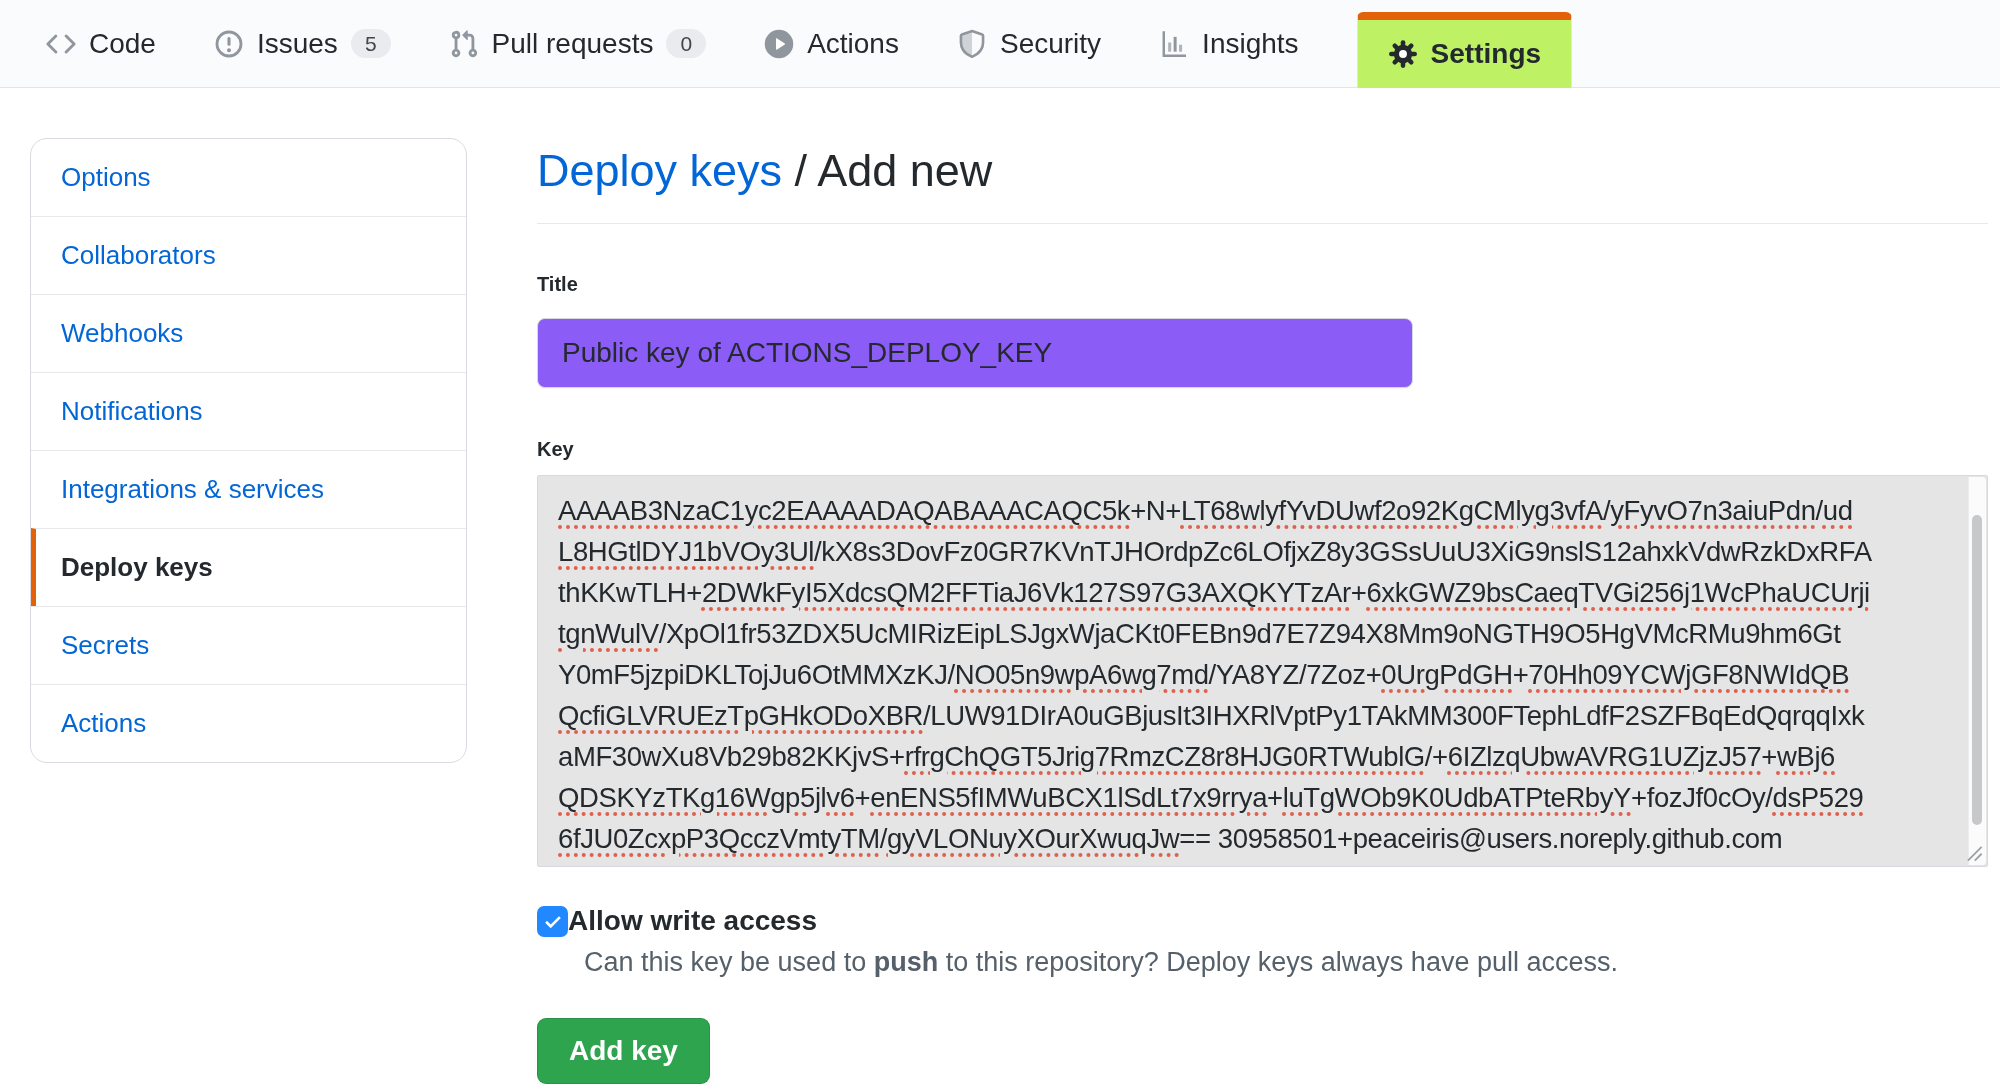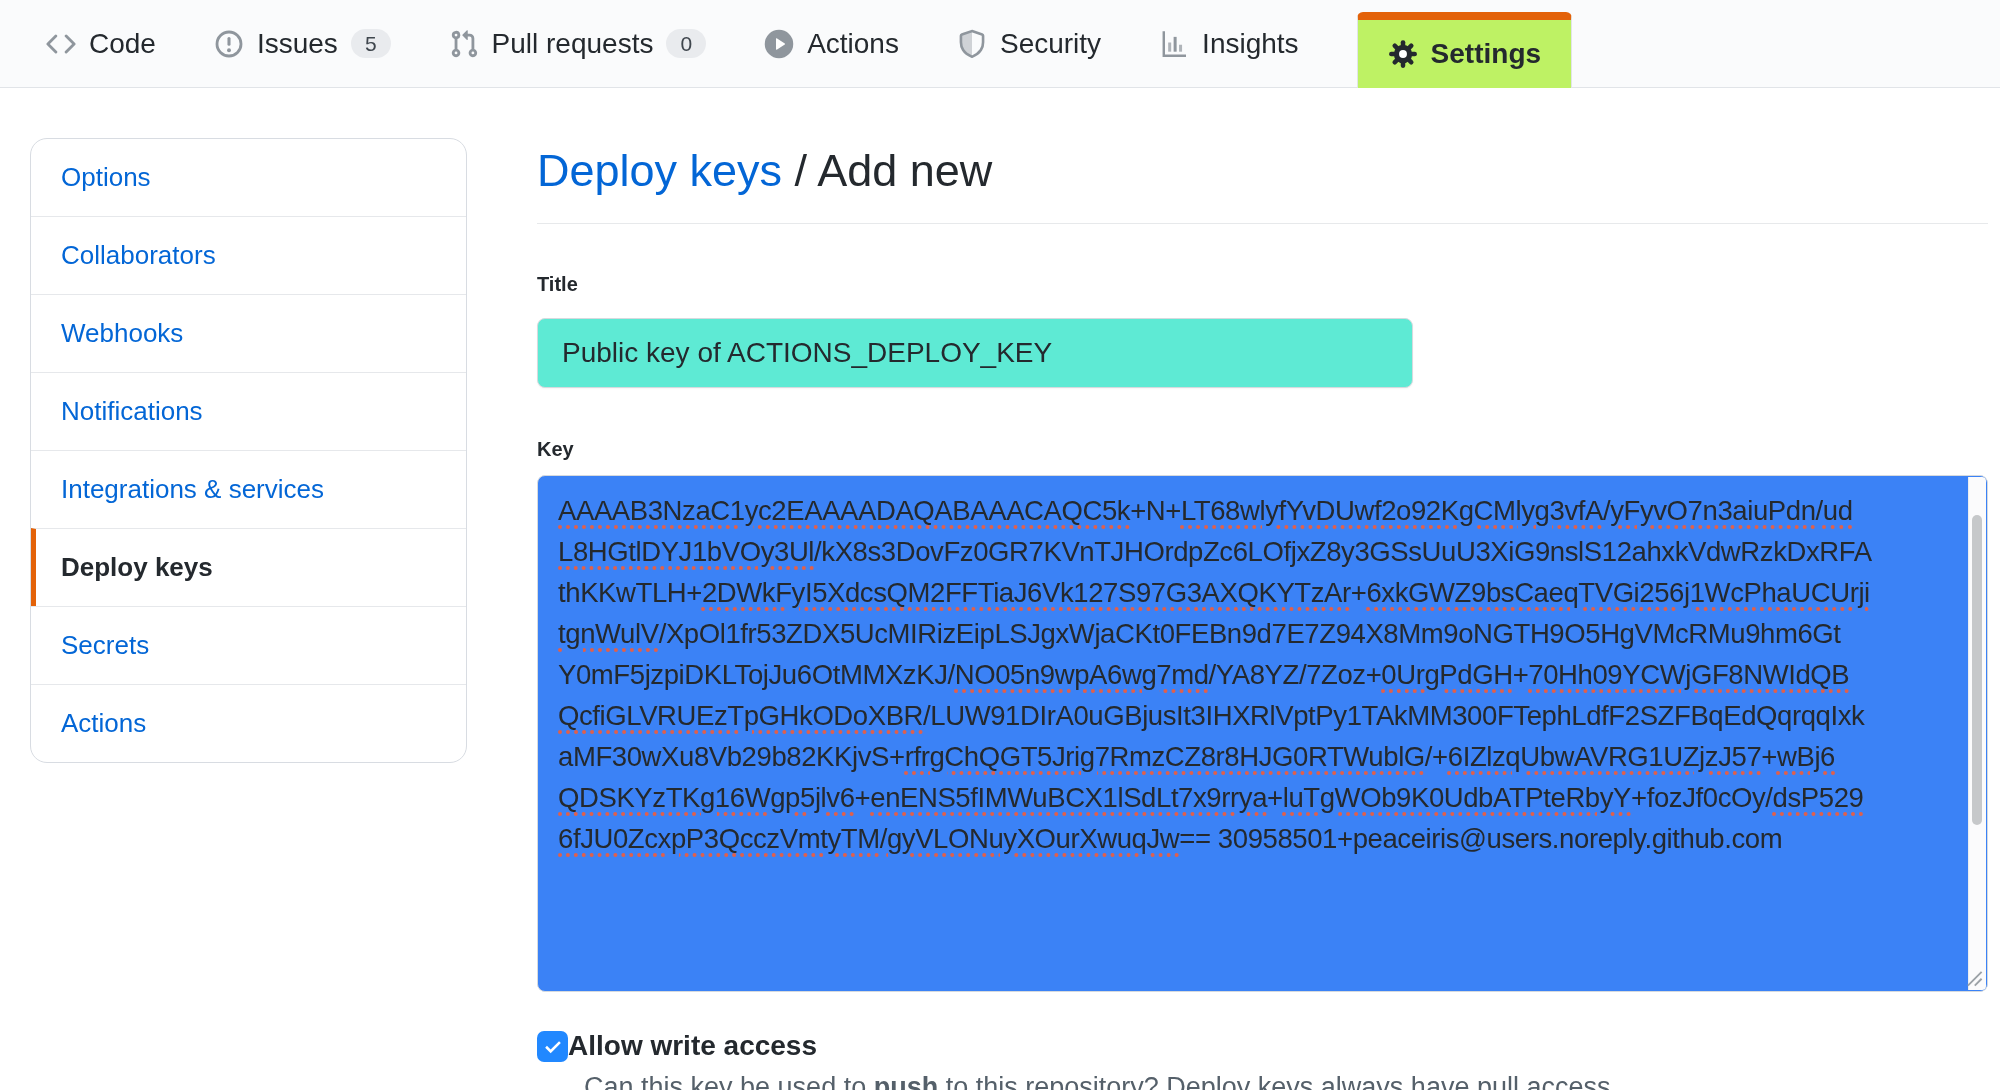--- a/index.html
+++ b/index.html
@@ -51,28 +51,28 @@
   .breadcrumb {
     font-size: 45px; font-weight: 400; line-height: 58px;
     padding-bottom: 23px; border-bottom: 1px solid #e7e9eb;
   }
   .breadcrumb span { white-space: pre; }
   .bc-link { color: #0366d6; text-decoration: none; cursor: pointer; }
 
   .form-label { margin-top: 44px; font-size: 20px; font-weight: 700; line-height: 32px; }
   .title-input {
     display: block; margin-top: 18px; width: 876px; height: 70px;
-    border: 1.5px solid #d6dade; border-radius: 8px; background: #5eead4;
+    border: 1.5px solid #d6dade; border-radius: 8px; background: #8b5cf6;
     font-family: inherit; font-size: 28px; color: #24292e; padding: 0 24px;
     outline: none; box-shadow: 0 1px 2px rgba(0,0,0,0.04);
   }
   .key-lbl { margin-top: 45px; }
   .key-box {
-    position: relative; margin-top: 10px; width: 100%; height: 517px;
-    border: 1.5px solid #d6dade; border-radius: 8px; background: #3b82f6;
+    position: relative; margin-top: 10px; width: 100%; height: 392px;
+    border: 1.5px solid #d6dade; border-radius: 2px; background: #e5e5e5;
     overflow: hidden; cursor: text;
   }
   .key-text {
     padding: 14px 20px; font-size: 27.5px; line-height: 41px;
     letter-spacing: -0.4px; color: #24292e;
   }
   .key-line { white-space: pre; overflow: hidden; }
   .miss {
     text-decoration: underline dotted #e0604c;
     text-decoration-thickness: 3.5px; text-underline-offset: 5px;

